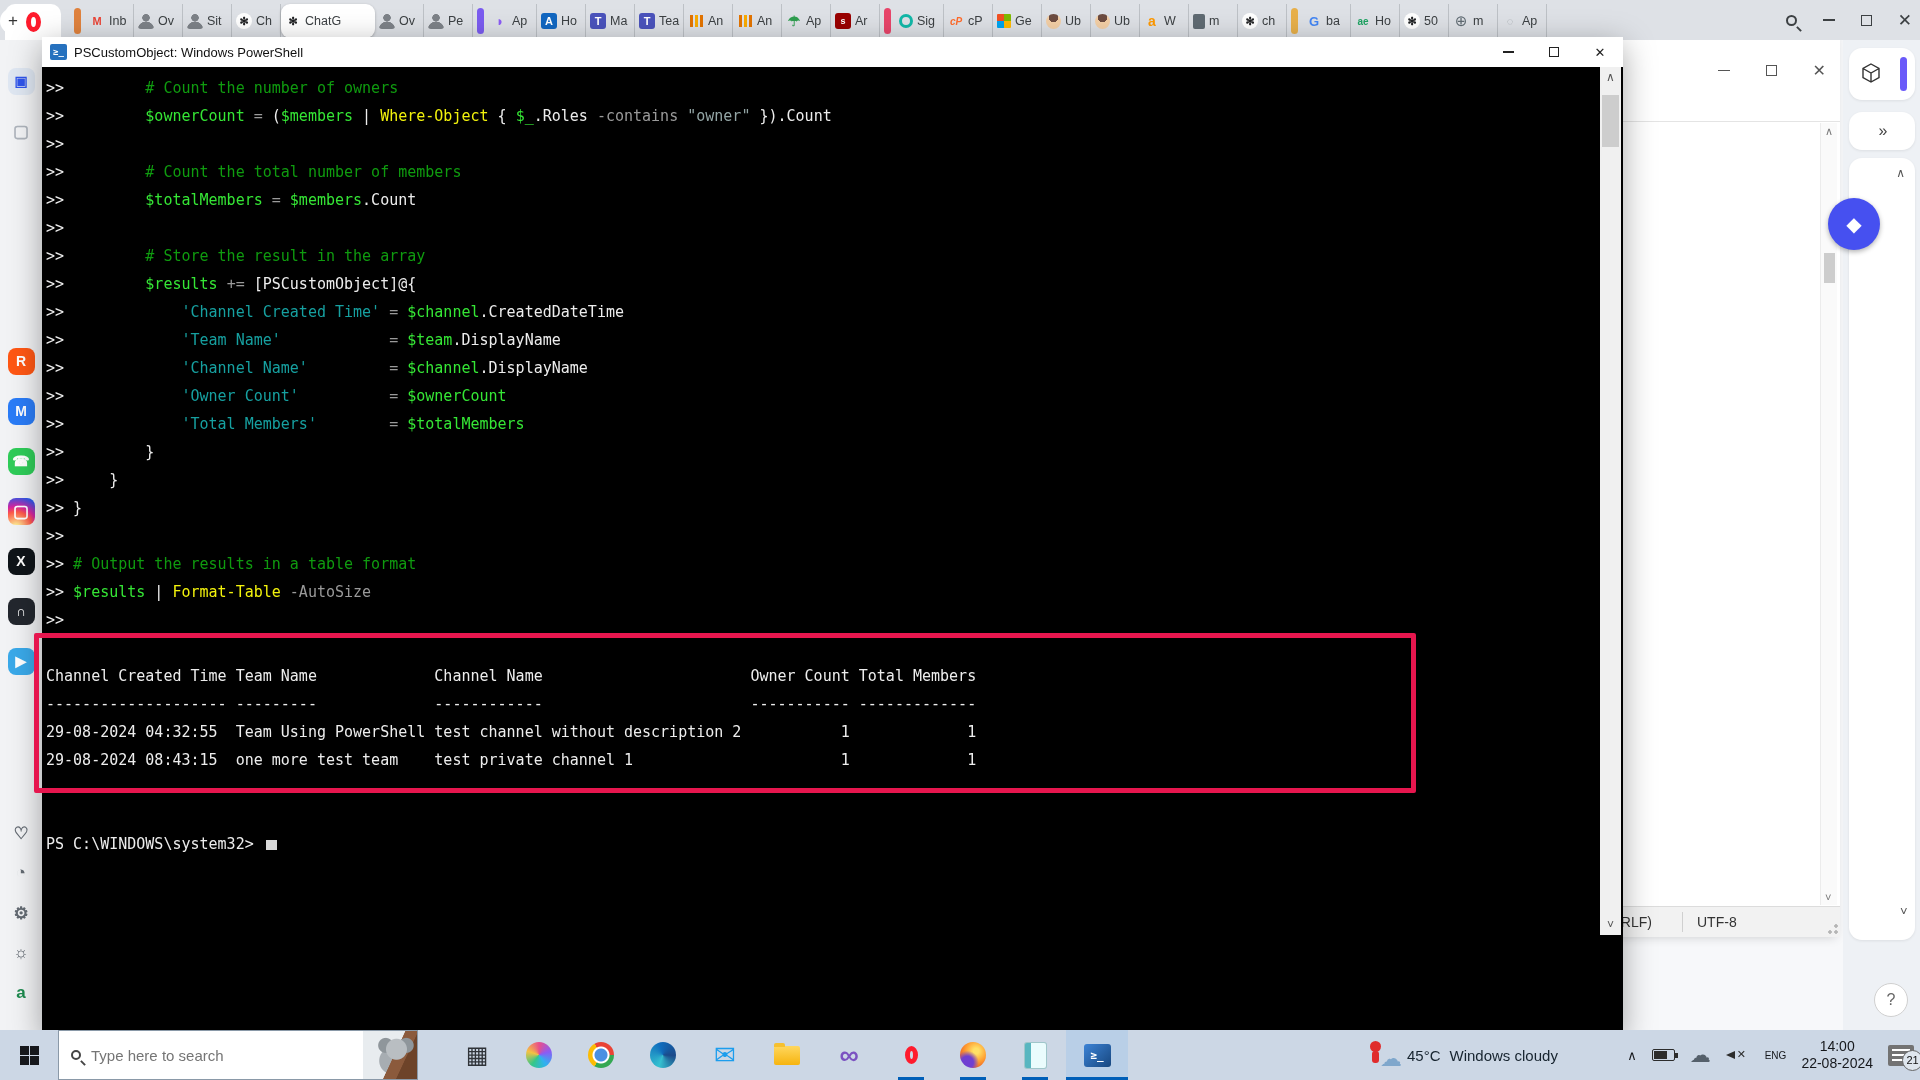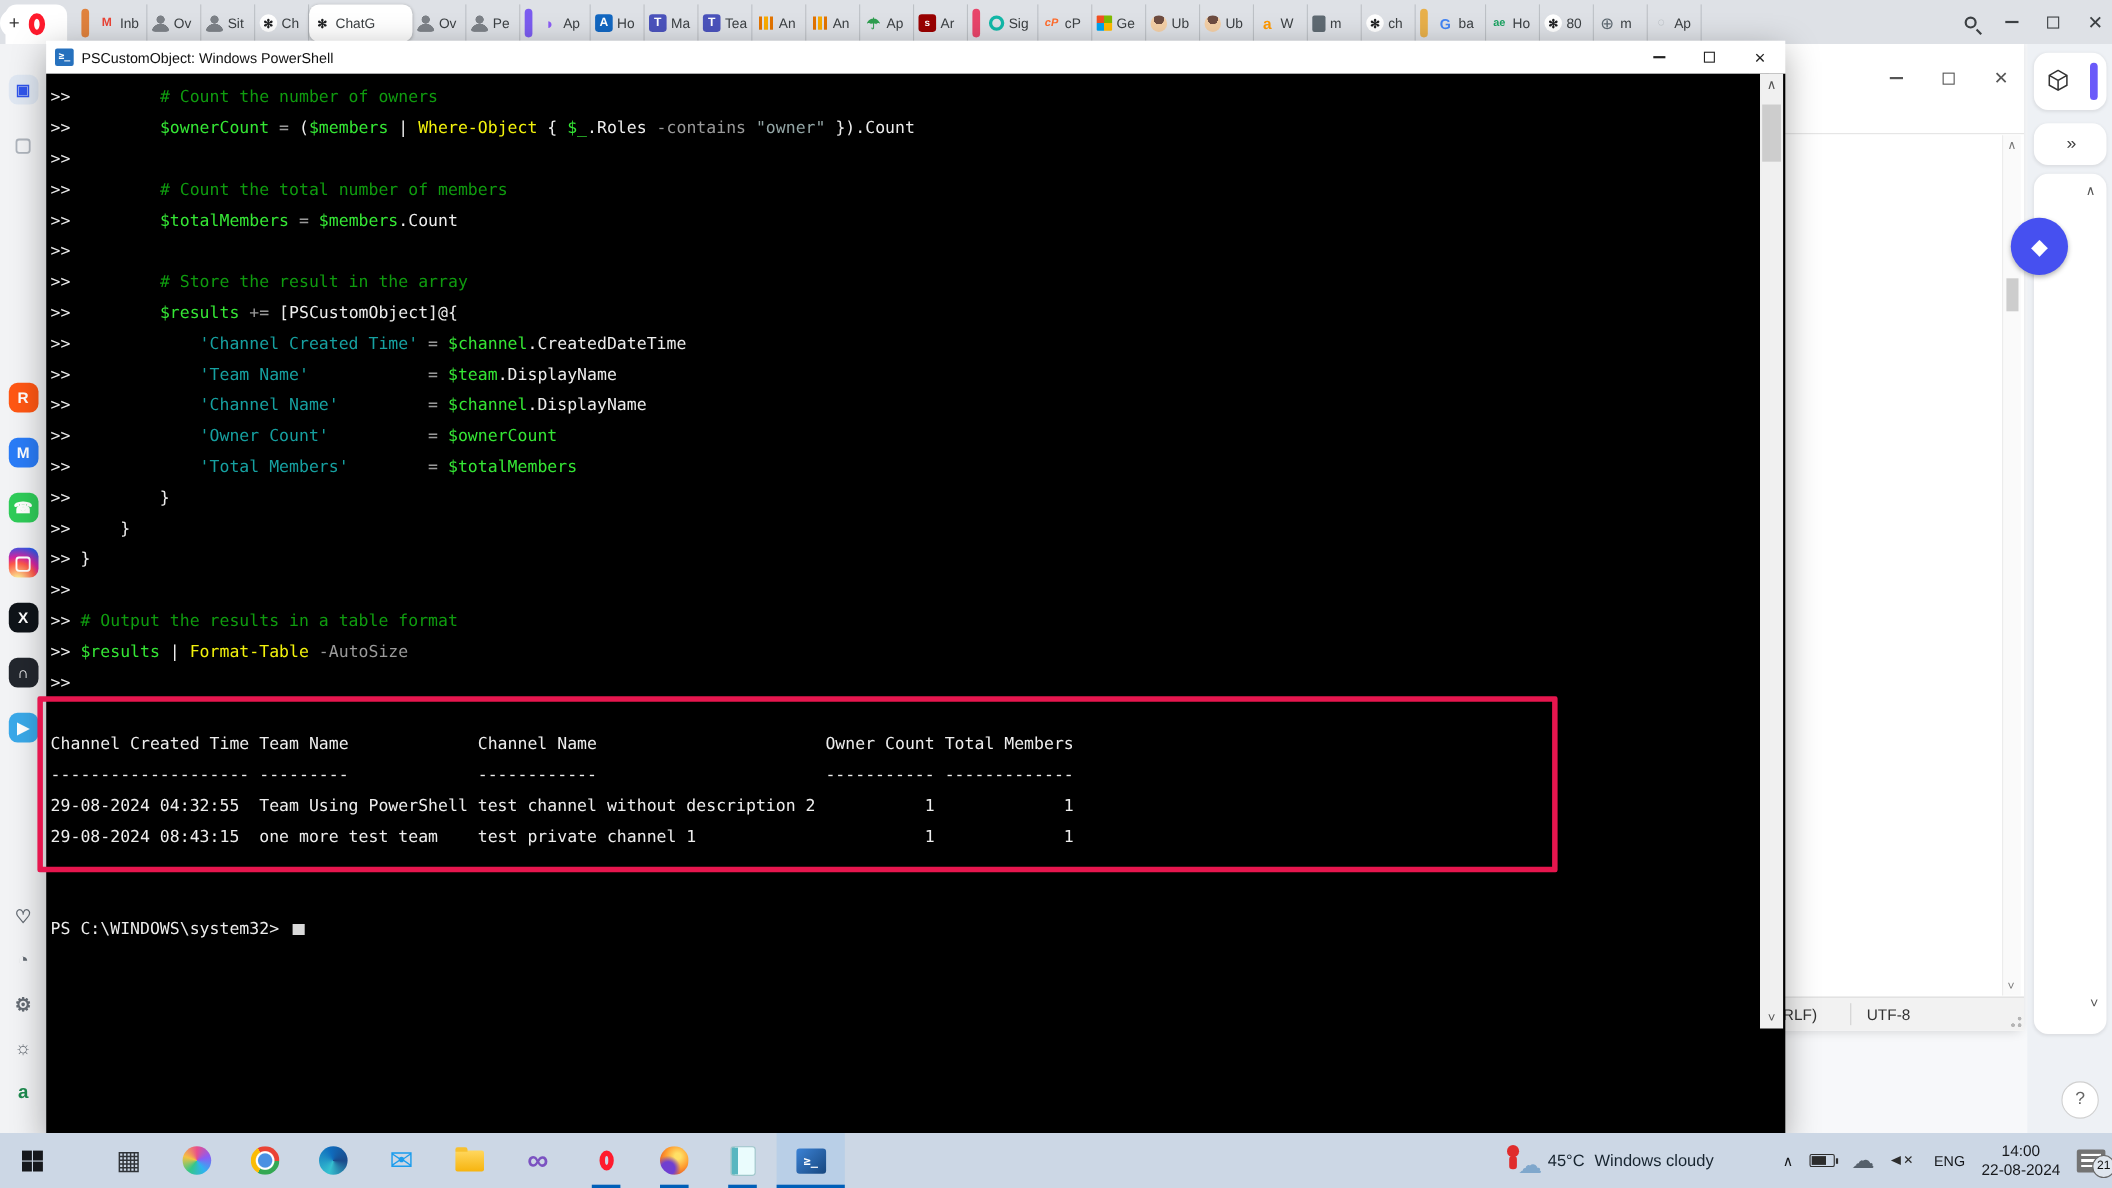--- a/index.html
+++ b/index.html
@@ -129,21 +129,21 @@
   #weather .cloud { position:absolute; right:-4px; bottom:-2px; font-size:22px; color:#7fa7cc; }
   #tray { position:absolute; right:6px; top:0; height:50px; display:flex; align-items:center; gap:15px; color:#16181c; }
   #tray .chev { font-size:13px; }
   .battery { width:23px; height:12px; border:1.5px solid #2c2c2c; border-radius:2px; position:relative; }
   .battery::before { content:""; position:absolute; right:-4px; top:2.5px; width:2.5px; height:5px; background:#2c2c2c; }
   .battery::after { content:""; position:absolute; left:1px; top:1px; width:13px; height:8px; background:#2c2c2c; }
   .cloud-ic { font-size:21px; color:#55606b; }
   .speaker { position:relative; width:24px; height:16px; }
   .speaker::before { content:""; position:absolute; left:0; top:4px; border-top:4px solid transparent; border-bottom:4px solid transparent; border-right:9px solid #2c2c2c; }
   .speaker::after { content:"✕"; position:absolute; left:11px; top:1px; font-size:11px; color:#2c2c2c; }
-  #tray .lang { font-size:13px; }
+  #tray .lang { font-size:10px; }
   #clock { text-align:center; font-size:14px; line-height:17px; }
   .notif { position:relative; width:26px; height:21px; background:#737373; border-radius:2px; }
   .notif::before { content:""; position:absolute; left:4px; top:4px; width:18px; height:13px; background:linear-gradient(#fff 0 2px,transparent 2px 5px,#fff 5px 7px,transparent 7px 10px,#fff 10px 12px,transparent 12px); }
   .badge { position:absolute; right:-9px; bottom:-5px; width:21px; height:21px; border-radius:50%; background:#dfe6ee; border:1px solid #666; color:#111; font-size:11px; display:flex; align-items:center; justify-content:center; }
 </style>
 </head>
 <body>
 
 <div id="tabstrip">
   <div id="opera-pill">
@@ -249,21 +249,21 @@
       <div class="tab">
         <span class="fav fav-google">G</span>
         <span class="tab-label">ba</span>
       </div>
       <div class="tab">
         <span class="fav fav-green-ae">ae</span>
         <span class="tab-label">Ho</span>
       </div>
       <div class="tab">
         <span class="fav fav-chatgpt">✻</span>
-        <span class="tab-label">80</span>
+        <span class="tab-label">50</span>
       </div>
       <div class="tab">
         <span class="fav fav-globe">⊕</span>
         <span class="tab-label">m</span>
       </div>
       <div class="tab">
         <span class="fav fav-circle">◌</span>
         <span class="tab-label">Ap</span>
       </div>
     </div>
@@ -392,20 +392,25 @@
     <span class="thumb"></span>
     <span class="dn">˅</span>
   </div>
 </div>
 <div id="redbox"></div>
 
 <div id="taskbar">
   <div id="start">
       <span class="winlogo"></span>
     </div>
+  <div id="searchbox">
+    <span class="mag2"></span>
+    <input type="text" placeholder="Type here to search" style="">
+    <span id="koala"></span>
+  </div>
   <div id="apps">
       <div class="app app-task-view">
         <span class="app-ic">▦</span>
       </div>
       <div class="app app-copilot">
         <span class="app-ic"></span>
       </div>
       <div class="app app-chrome">
         <span class="app-ic"></span>
       </div>

